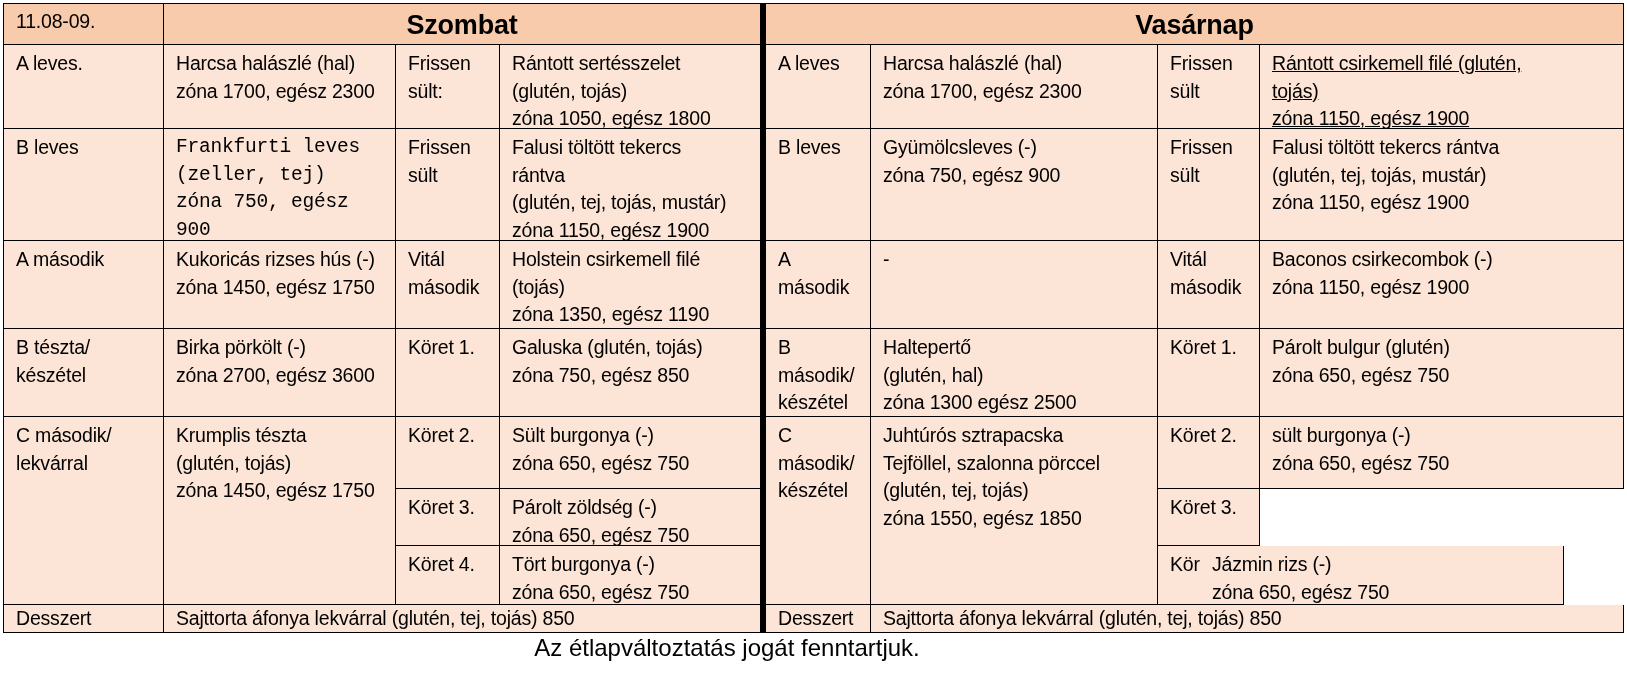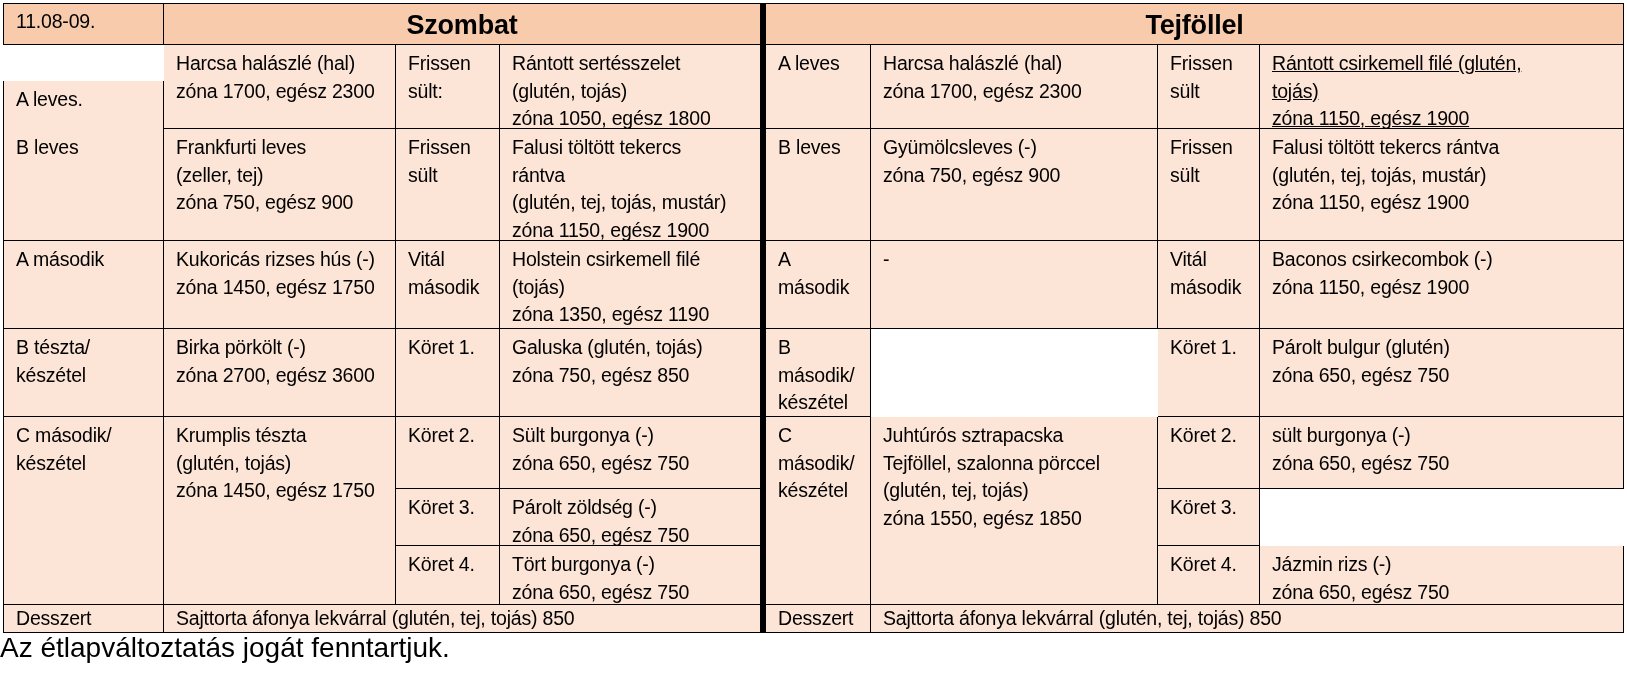--- a/index.html
+++ b/index.html
@@ -8,43 +8,43 @@
     #menu { position: absolute; left: 3px; top: 3px; width: 1621px; height: 630px; }
     .cell { position: absolute; box-sizing: border-box; background: #fce4d6;
             border-right: 1px solid #000; border-bottom: 1px solid #000;
             padding: 5px 12px 0 12px; font-size: 19.5px; line-height: 27.5px; white-space: pre-line;
             letter-spacing: -0.2px; }
     .hdr { background: #f8cbad; }
     .first-col { border-left: 1px solid #000; }
     .top-row { border-top: 1px solid #000; }
     .daytitle { font-weight: bold; font-size: 27px; text-align: center; padding: 0; line-height: 42px; }
     .divider { position: absolute; left: 758px; top: 0; width: 5px; height: 630px; background: #000; }
-    .footer { position: absolute; top: 634px; left: 0; width: 1454px; text-align: left;
-              font-size: 28px; line-height: 28px; }
+    .footer { position: absolute; top: 634px; left: 0; width: 1454px; text-align: center;
+              font-size: 24px; line-height: 28px; }
   </style>
 </head>
 <body>
 
 <div id="menu">
 
   <div class="cell hdr first-col top-row" style="left:0;top:0;width:161px;height:42px;padding-top:4px;">11.08-09.</div>
   <div class="cell hdr top-row daytitle" style="left:161px;top:0;width:597px;height:42px;">Szombat</div>
-  <div class="cell hdr top-row daytitle" style="left:763px;top:0;width:858px;height:42px;">Tejföllel</div>
+  <div class="cell hdr top-row daytitle" style="left:763px;top:0;width:858px;height:42px;">Vasárnap</div>
 
-  <div class="cell first-col" style="left:0;top:42px;width:161px;height:84px;margin-top:36px;">A leves.</div>
+  <div class="cell first-col" style="left:0;top:42px;width:161px;height:84px;">A leves.</div>
   <div class="cell" style="left:161px;top:42px;width:232px;height:84px;">Harcsa halászlé (hal)
 zóna 1700, egész 2300</div>
   <div class="cell" style="left:393px;top:42px;width:104px;height:84px;">Frissen
 sült:</div>
   <div class="cell" style="left:497px;top:42px;width:261px;height:84px;">Rántott sertésszelet
 (glutén, tojás)
 zóna 1050, egész 1800</div>
 
   <div class="cell first-col" style="left:0;top:126px;width:161px;height:112px;">B leves</div>
-  <div class="cell" style="left:161px;top:126px;width:232px;height:112px;">Frankfurti leves
+  <div class="cell" style="left:161px;top:126px;width:232px;height:112px;font-family:Liberation Mono, monospace;">Frankfurti leves
 (zeller, tej)
 zóna 750, egész 900</div>
   <div class="cell" style="left:393px;top:126px;width:104px;height:112px;">Frissen
 sült</div>
   <div class="cell" style="left:497px;top:126px;width:261px;height:112px;">Falusi töltött tekercs
 rántva
 (glutén, tej, tojás, mustár)
 zóna 1150, egész 1900</div>
 
   <div class="cell first-col" style="left:0;top:238px;width:161px;height:88px;">A második</div>
@@ -58,21 +58,21 @@
 
   <div class="cell first-col" style="left:0;top:326px;width:161px;height:88px;">B tészta/
 készétel</div>
   <div class="cell" style="left:161px;top:326px;width:232px;height:88px;">Birka pörkölt (-)
 zóna 2700, egész 3600</div>
   <div class="cell" style="left:393px;top:326px;width:104px;height:88px;">Köret 1.</div>
   <div class="cell" style="left:497px;top:326px;width:261px;height:88px;">Galuska (glutén, tojás)
 zóna 750, egész 850</div>
 
   <div class="cell first-col" style="left:0;top:414px;width:161px;height:188px;">C második/
-készétel</div>
+lekvárral</div>
   <div class="cell" style="left:161px;top:414px;width:232px;height:188px;">Krumplis tészta
 (glutén, tojás)
 zóna 1450, egész 1750</div>
   <div class="cell" style="left:393px;top:414px;width:104px;height:72px;">Köret 2.</div>
   <div class="cell" style="left:497px;top:414px;width:261px;height:72px;">Sült burgonya (-)
 zóna 650, egész 750</div>
   <div class="cell" style="left:393px;top:486px;width:104px;height:57px;">Köret 3.</div>
   <div class="cell" style="left:497px;top:486px;width:261px;height:57px;">Párolt zöldség (-)
 zóna 650, egész 750</div>
   <div class="cell" style="left:393px;top:543px;width:104px;height:59px;">Köret 4.</div>
@@ -106,36 +106,39 @@
 második</div>
   <div class="cell" style="left:868px;top:238px;width:287px;height:88px;">-</div>
   <div class="cell" style="left:1155px;top:238px;width:102px;height:88px;">Vitál
 második</div>
   <div class="cell" style="left:1257px;top:238px;width:364px;height:88px;">Baconos csirkecombok (-)
 zóna 1150, egész 1900</div>
 
   <div class="cell" style="left:763px;top:326px;width:105px;height:88px;">B
 második/
 készétel</div>
+  <div class="cell" style="left:868px;top:326px;width:287px;height:88px;">Haltepertő
+(glutén, hal)
+zóna 1300 egész 2500</div>
   <div class="cell" style="left:1155px;top:326px;width:102px;height:88px;">Köret 1.</div>
   <div class="cell" style="left:1257px;top:326px;width:364px;height:88px;">Párolt bulgur (glutén)
 zóna 650, egész 750</div>
 
   <div class="cell" style="left:763px;top:414px;width:105px;height:188px;">C
 második/
 készétel</div>
   <div class="cell" style="left:868px;top:414px;width:287px;height:188px;">Juhtúrós sztrapacska
 Tejföllel, szalonna pörccel
 (glutén, tej, tojás)
 zóna 1550, egész 1850</div>
   <div class="cell" style="left:1155px;top:414px;width:102px;height:72px;">Köret 2.</div>
   <div class="cell" style="left:1257px;top:414px;width:364px;height:72px;">sült burgonya (-)
 zóna 650, egész 750</div>
   <div class="cell" style="left:1155px;top:486px;width:102px;height:57px;">Köret 3.</div>
   <div class="cell" style="left:1155px;top:543px;width:102px;height:59px;">Köret 4.</div>
-  <div class="cell" style="left:1257px;top:543px;width:364px;height:59px;">Jázmin rizs (-)
+  <div class="cell" style="left:1197px;top:543px;width:364px;height:59px;">Jázmin rizs (-)
 zóna 650, egész 750</div>
 
   <div class="cell" style="left:763px;top:602px;width:105px;height:28px;padding-top:0;">Desszert</div>
   <div class="cell" style="left:868px;top:602px;width:753px;height:28px;padding-top:0;">Sajttorta áfonya lekvárral (glutén, tej, tojás) 850</div>
 </div>
 
 <div class="footer">Az étlapváltoztatás jogát fenntartjuk.</div>
 
 </body></html>

